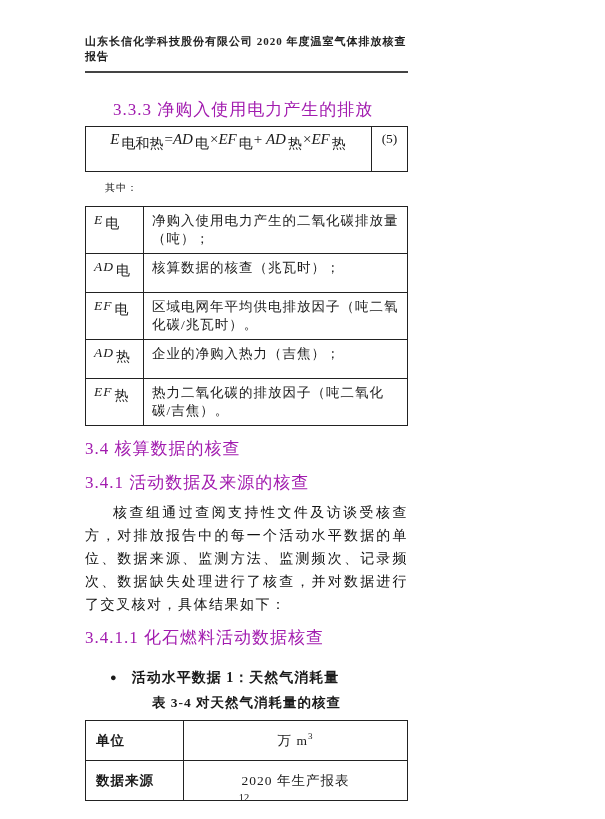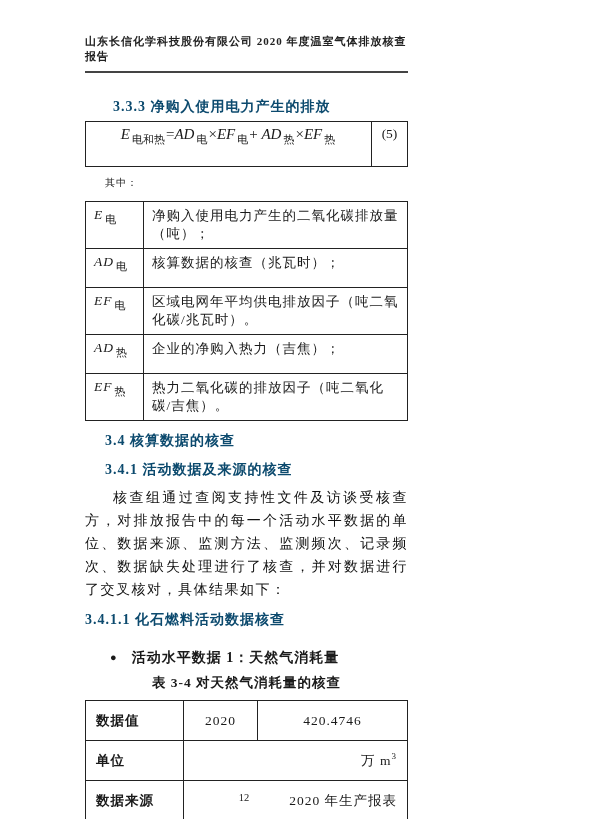--- a/index.html
+++ b/index.html
@@ -18,24 +18,24 @@
   }
   .header-title {
     font-size: 11px;
     font-weight: bold;
     letter-spacing: 1px;
     color: #222;
     padding-bottom: 7px;
     border-bottom: 2px solid #444;
   }
   h2.doc-heading {
-    font-size: 14px;
-    font-weight: bold;
-    letter-spacing: 1px;
-    color: #0c4a6e;
+    font-size: 17px;
+    font-weight: normal;
+    letter-spacing: 1px;
+    color: #a21caf;
   }
   .h333 { margin-top: 25px; padding-left: 28px; }
   .formula-box {
     margin-top: 5px;
     height: 46px;
     border: 1.5px solid #222;
     display: flex;
     align-items: stretch;
   }
   .formula-cell {
@@ -48,21 +48,21 @@
   }
   .formula-num {
     width: 36px;
     border-left: 1.5px solid #222;
     text-align: center;
     padding-top: 4px;
     font-size: 13.5px;
     font-style: normal;
   }
   .fsub {
-    font-size: 11px;
+    font-size: 14px;
     font-style: normal;
     vertical-align: -4px;
     letter-spacing: 0;
     margin-left: 2px;
     margin-right: 1px;
   }
   .op { font-style: normal; }
   .where {
     margin-top: 9px;
     font-size: 10px;
@@ -81,21 +81,21 @@
     letter-spacing: 1px;
     height: 39px;
     padding: 5px 8px;
   }
   td.term-cell {
     width: 58px;
     font-style: italic;
     font-size: 14px;
     letter-spacing: 0;
   }
-  .h34, .h341 { margin-top: 11px; margin-left: 20px; }
+  .h34, .h341 { margin-top: 11px; }
   .body-para {
     margin-top: 7px;
     font-size: 14px;
     letter-spacing: 1.5px;
     line-height: 23px;
     text-align: justify;
     text-indent: 2em;
     color: #111;
   }
   .h3411 { margin-top: 10px; }
@@ -123,21 +123,21 @@
     border: 1.2px solid #222;
     font-size: 13.5px;
     letter-spacing: 1px;
     height: 40px;
     padding: 4px 10px;
     vertical-align: middle;
   }
   td.ct-label { width: 98px; font-weight: bold; }
   td.ct-year { width: 74px; text-align: center; }
   td.ct-value { text-align: center; }
-  td.ct-span { text-align: right; }
+  td.ct-span { text-align: center; }
   sup { font-size: 9px; }
   .page-number {
     position: absolute;
     left: 0;
     right: 0;
     bottom: 16px;
     text-align: center;
     font-size: 10.5px;
     color: #222;
   }
@@ -197,25 +197,20 @@
 
   <div class="bullet-line">
     <span class="bullet">●</span><span>活动水平数据 1：天然气消耗量</span>
   </div>
 
   <div class="table-caption">表 3-4 对天然气消耗量的核查</div>
 
   <table class="check-table">
     <tbody>
       <tr>
-        <td class="ct-label">数据值</td>
-        <td class="ct-year">2020</td>
-        <td class="ct-value">420.4746</td>
-      </tr>
-      <tr>
         <td class="ct-label">单位</td>
         <td class="ct-span" colspan="2"><span>万 m</span><sup>3</sup></td>
       </tr>
       <tr>
         <td class="ct-label">数据来源</td>
         <td class="ct-span" colspan="2">2020 年生产报表</td>
       </tr>
     </tbody>
   </table>
 

